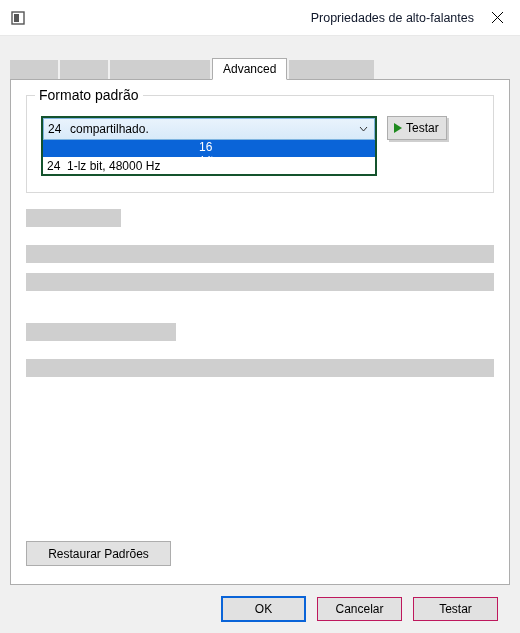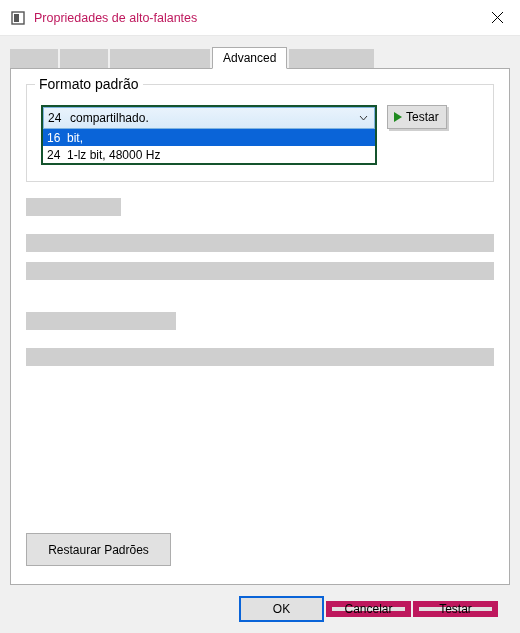--- a/index.html
+++ b/index.html
@@ -24,32 +24,33 @@
     padding: 0 0 0 10px;
     border-bottom: 1px solid #e8e8e8;
   }
   .titlebar .app-icon {
     width: 16px; height: 16px;
     margin-right: 8px;
   }
   .titlebar .title {
     flex: 1;
     font-size: 12.5px;
-    color: #be185d;
+    color: #0f172a;
+    text-align: right;
   }
   .titlebar .close {
     width: 46px; height: 36px;
     display: flex; align-items: center; justify-content: center;
     color: #000;
   }
   .titlebar .close svg { width: 11px; height: 11px; }
 
   .body {
     flex: 1;
-    padding: 10px 10px 0 10px;
+    padding: 21px 10px 0 10px;
     display: flex; flex-direction: column;
   }
 
   .tabs {
     display: flex;
     align-items: flex-end;
     position: relative;
     z-index: 1;
   }
   .tab-ph {
@@ -134,20 +135,21 @@
     display: flex; align-items: center;
     padding: 0 4px;
     font-size: 12px;
     white-space: nowrap;
   }
   .combo-item .px { width:20px; display:inline-block;}
   .combo-item .rest { }
   .combo-item.selected {
     background: #0a64d8;
     color: #fff;
+    flex-direction: column;
   }
 
   .test-btn {
     width: 60px; height: 24px;
     background: #e1e1e1;
     border: 1px solid #adadad;
     display: flex; align-items: center; justify-content: flex-start;
     padding: 0 6px;
     gap: 4px;
     font-size: 12px;
@@ -165,41 +167,41 @@
     background: #cfcfcf;
     margin-bottom: 10px;
   }
   .ph-block.sm { width: 95px; }
   .ph-block.lg { width: 100%; }
   .ph-block.md { width: 150px; }
 
   .section-spacer { height: 8px; }
 
   .restore-btn {
-    width: 145px; height: 33px;
+    width: 145px; height: 25px;
     background: #e1e1e1;
     border: 1px solid #adadad;
     display: flex; align-items: center; justify-content: center;
     font-size: 12px;
     position: absolute;
     left: 15px; bottom: 18px;
   }
 
   .footer {
     height: 48px;
     display: flex;
     align-items: center;
     justify-content: flex-end;
     padding: 0 12px;
-    gap: 2px;
+    gap: 11px;
   }
   .footer .btn {
-    width: 85px; height: 16px;
+    width: 85px; height: 24px;
     background: #e1e1e1;
-    border: 6px solid #be185d;
+    border: 1px solid #be185d;
     display: flex; align-items: center; justify-content: center;
     font-size: 12px;
   }
   .footer .btn.primary {
     border: 2px solid #0a64d8;
     height: 26px;
   }
 </style>
 </head>
 <body>

